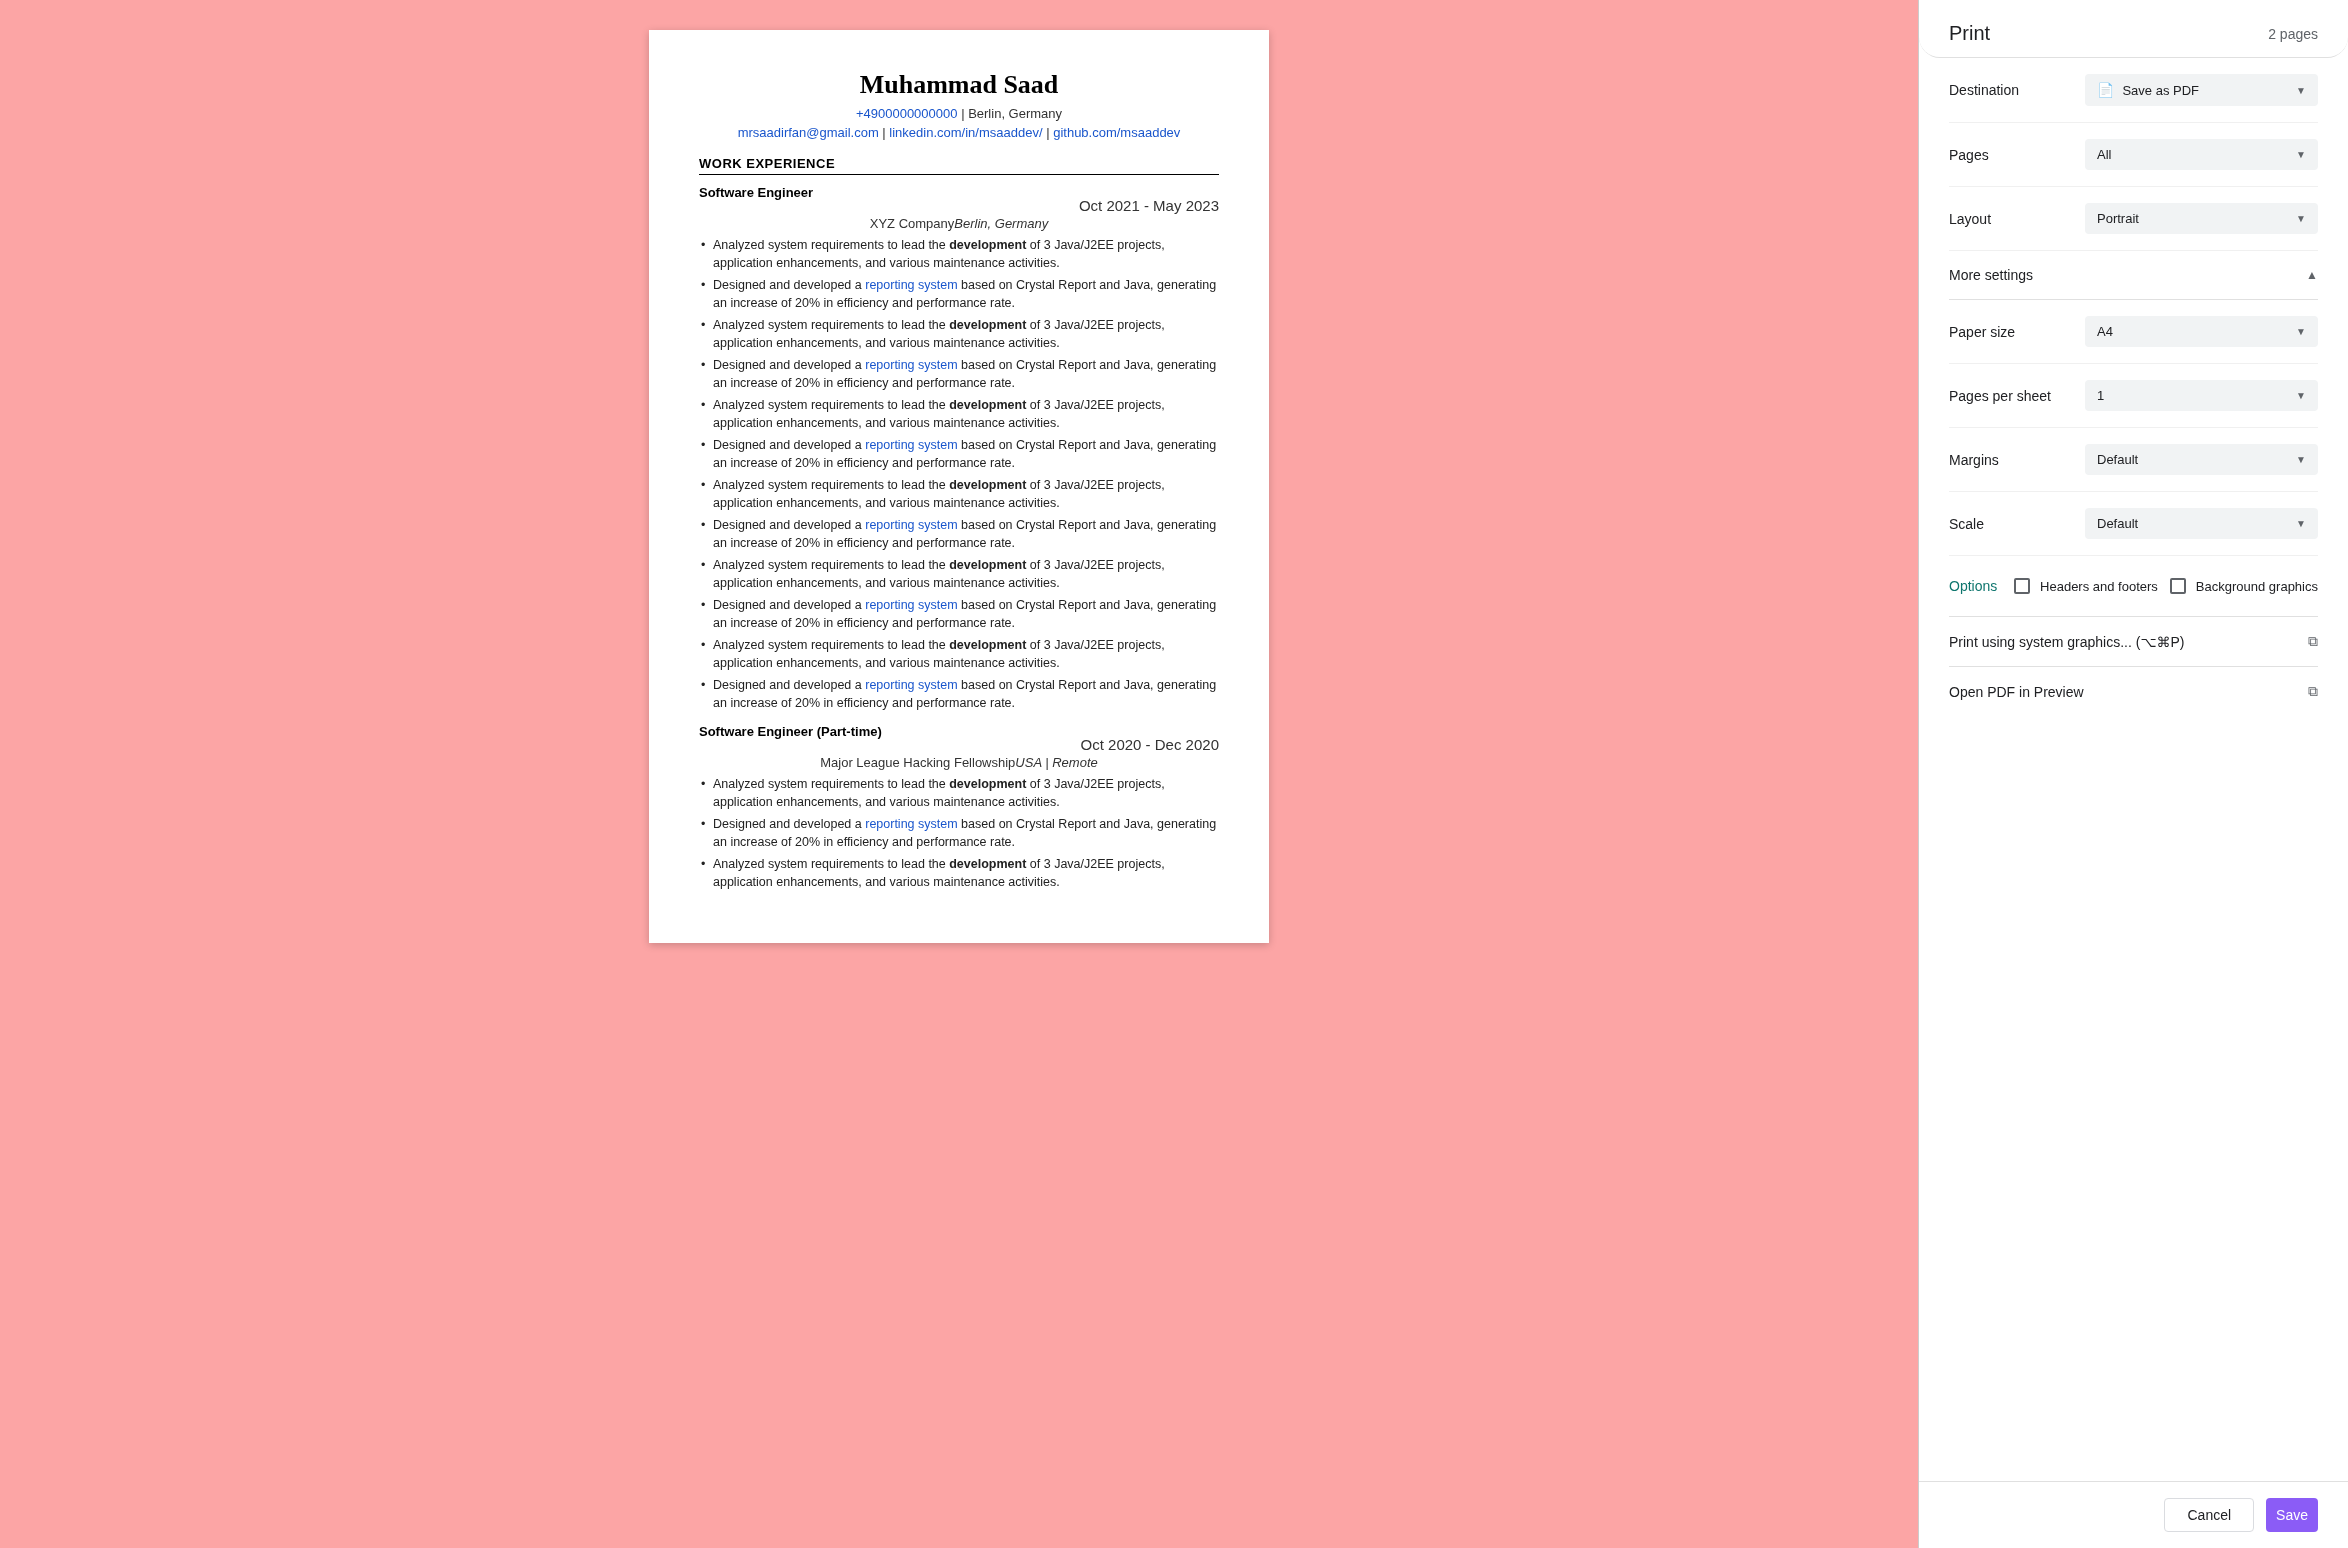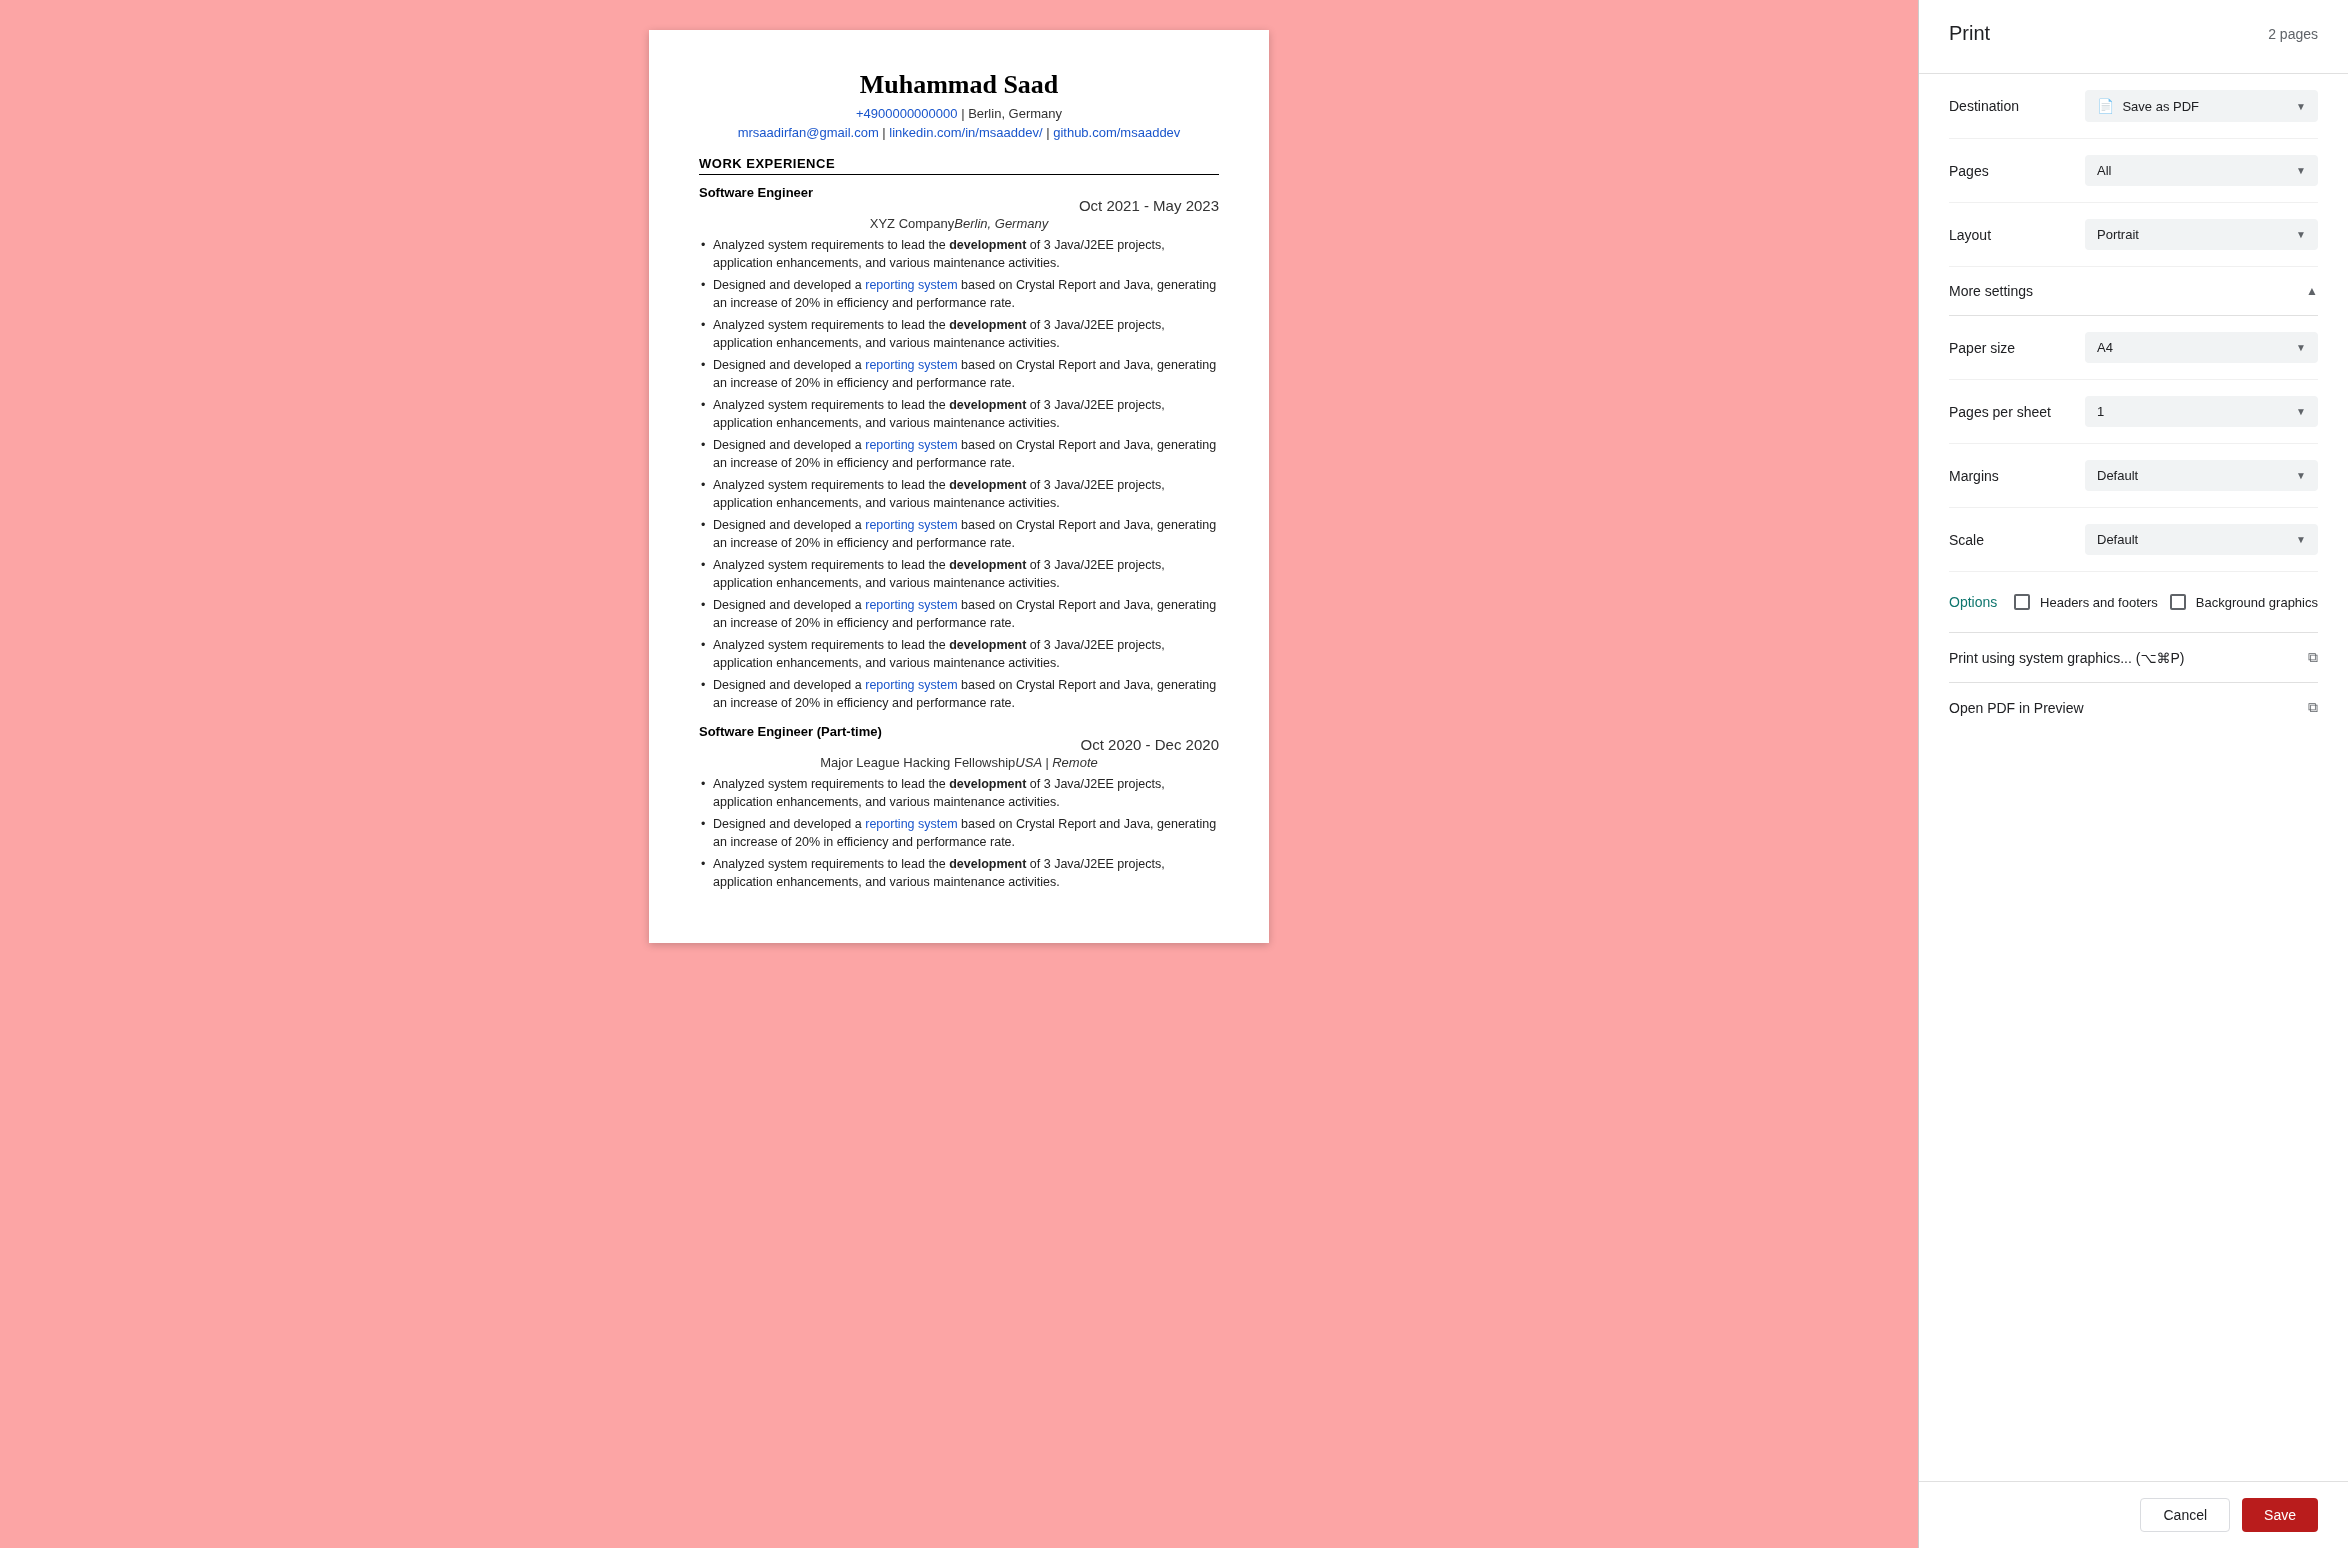--- a/index.html
+++ b/index.html
@@ -137,22 +137,23 @@
       display: flex;
       flex-direction: column;
       padding: 0;
       overflow-y: auto;
     }
 
     .panel-header {
       display: flex;
       justify-content: space-between;
       align-items: center;
-      padding: 22px 30px 28px 30px;
+      padding: 22px 30px 12px 30px;
       border-bottom: 1px solid #e0e0e0;
+      border-radius: 21px;
     }
 
     .panel-title {
       font-size: 20px;
       font-weight: 400;
       color: #202124;
     }
 
     .panel-pages {
       font-size: 14px;
@@ -302,22 +303,22 @@
       padding: 8px 22px;
       background: white;
       border: 1px solid #dadce0;
       border-radius: 4px;
       font-size: 14px;
       color: #202124;
       cursor: pointer;
     }
 
     .btn-save {
-      padding: 8px 22px;
-      background: #b91c1c;
+      padding: 8px 10px;
+      background: #8b5cf6;
       border: none;
       border-radius: 4px;
       font-size: 14px;
       color: white;
       cursor: pointer;
       font-weight: 500;
     }
 
     .divider {
       height: 1px;

